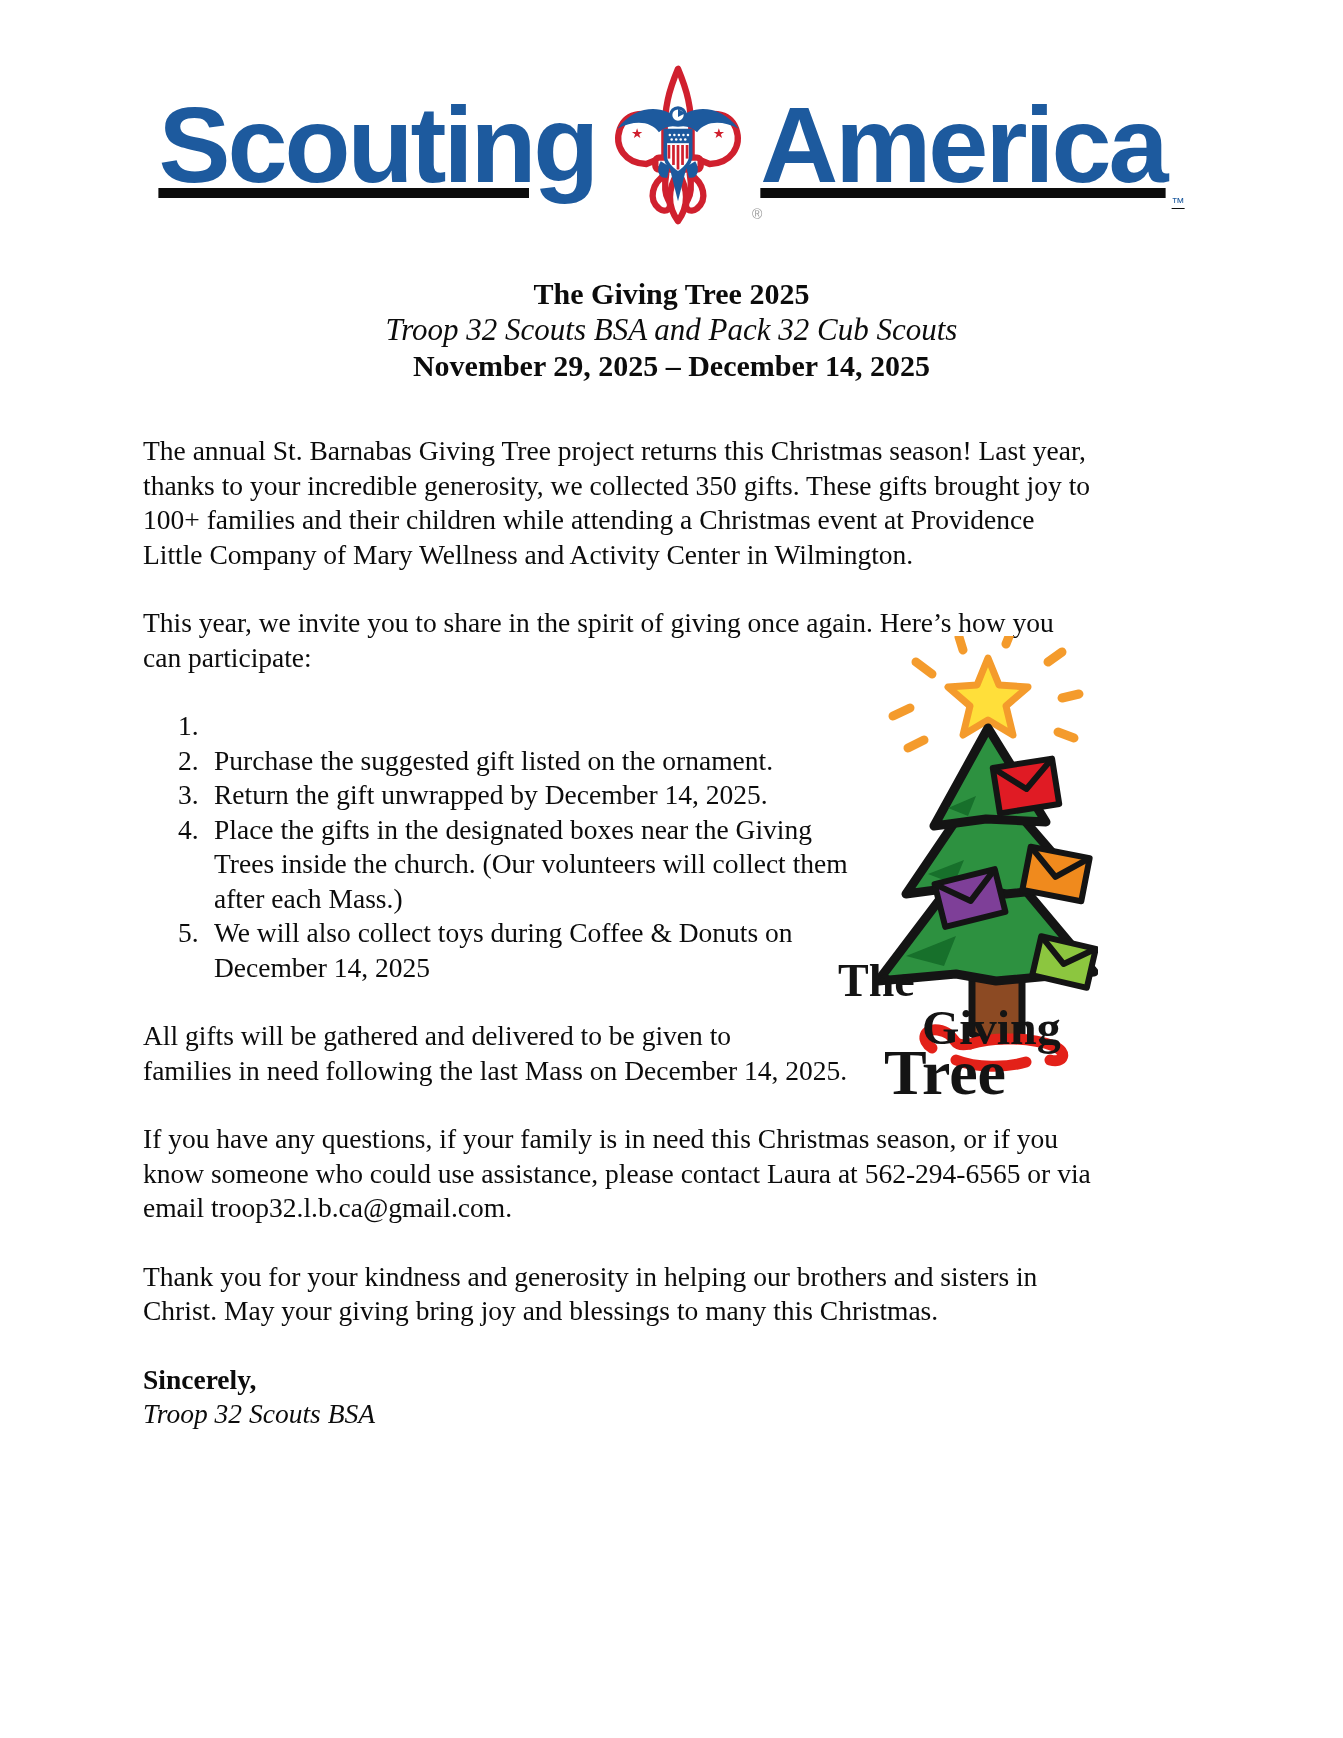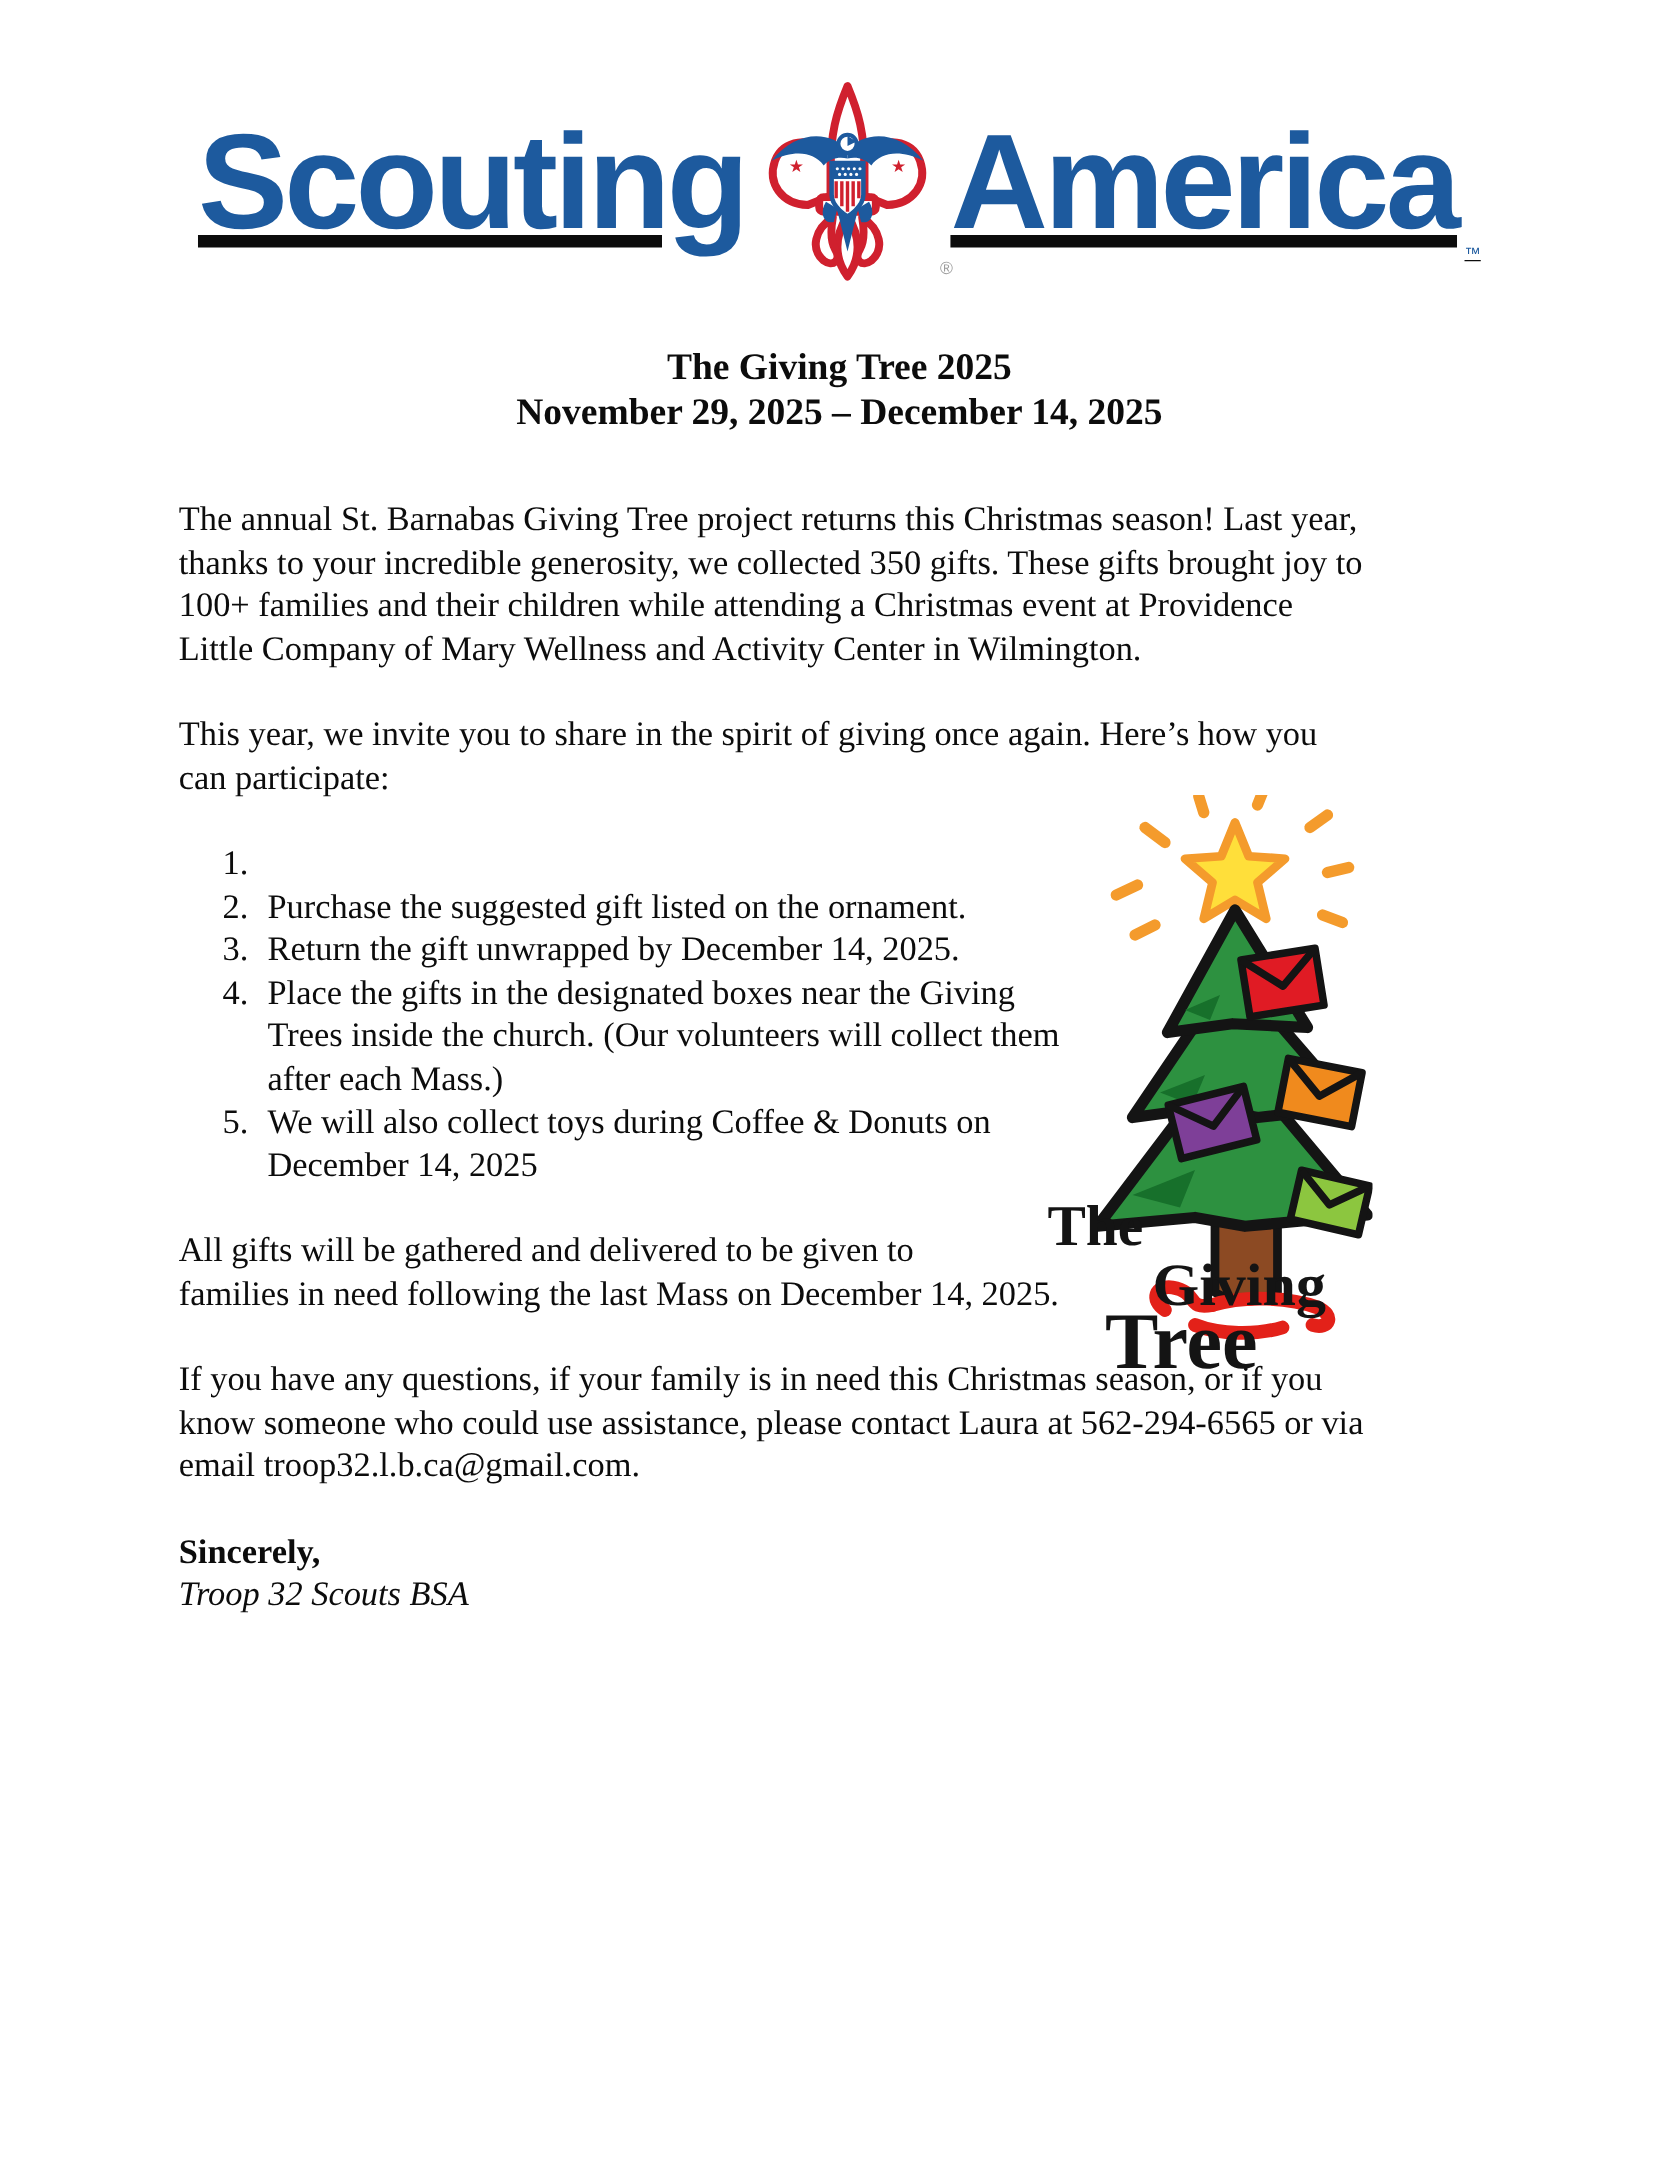--- a/index.html
+++ b/index.html
@@ -125,20 +125,21 @@
       </svg>
       <span class="reg-mark">®</span>
     </span>
 
     <span class="logo-word">America</span>
     <span class="tm-mark">™</span>
   </header>
 
   <section class="heading-block">
     <div class="heading-title">The Giving Tree 2025</div>
+    <div class="heading-subtitle">Troop 32 Scouts BSA and Pack 32 Cub Scouts</div>
     <div class="heading-dates">November 29, 2025 – December 14, 2025</div>
   </section>
 
   <main class="body-content">
     <p>The annual St. Barnabas Giving Tree project returns this Christmas season! Last year, thanks to your incredible generosity, we collected 350 gifts. These gifts brought joy to 100+ families and their children while attending a Christmas event at Providence Little Company of Mary Wellness and Activity Center in Wilmington.</p>
 
     <p class="pre-line">This year, we invite you to share in the spirit of giving once again. Here’s how you
 can participate:</p>
 
     <ol class="gift-steps">
@@ -161,20 +162,21 @@
         <span class="li-num">5.</span>
         <span class="li-text"><span>We will also collect toys during Coffee &amp; Donuts on </span><span class="b">December 14, 2025</span></span>
       </li>
     </ol>
 
     <p class="pre-line gather-par"><span>All gifts will be gathered and delivered to be given to
 families in need following the last Mass on </span><span class="b">December 14, 2025</span><span>.</span></p>
 
     <p><span>If you have any questions, if your family is in need this Christmas season, or if you know someone who could use assistance, please contact Laura at </span><span class="b">562-294-6565 or</span><span> via email </span><span class="b">troop32.l.b.ca@gmail.com</span><span>.</span></p>
 
+    <p>Thank you for your kindness and generosity in helping our brothers and sisters in Christ. May your giving bring joy and blessings to many this Christmas.</p>
 
     <div class="signature-block">
       <div class="sincerely">Sincerely,</div>
       <div class="signature">Troop 32 Scouts BSA</div>
     </div>
   </main>
 
   <aside class="tree-art">
     <svg width="262" height="472" viewBox="0 0 262 472" aria-hidden="true">
 

